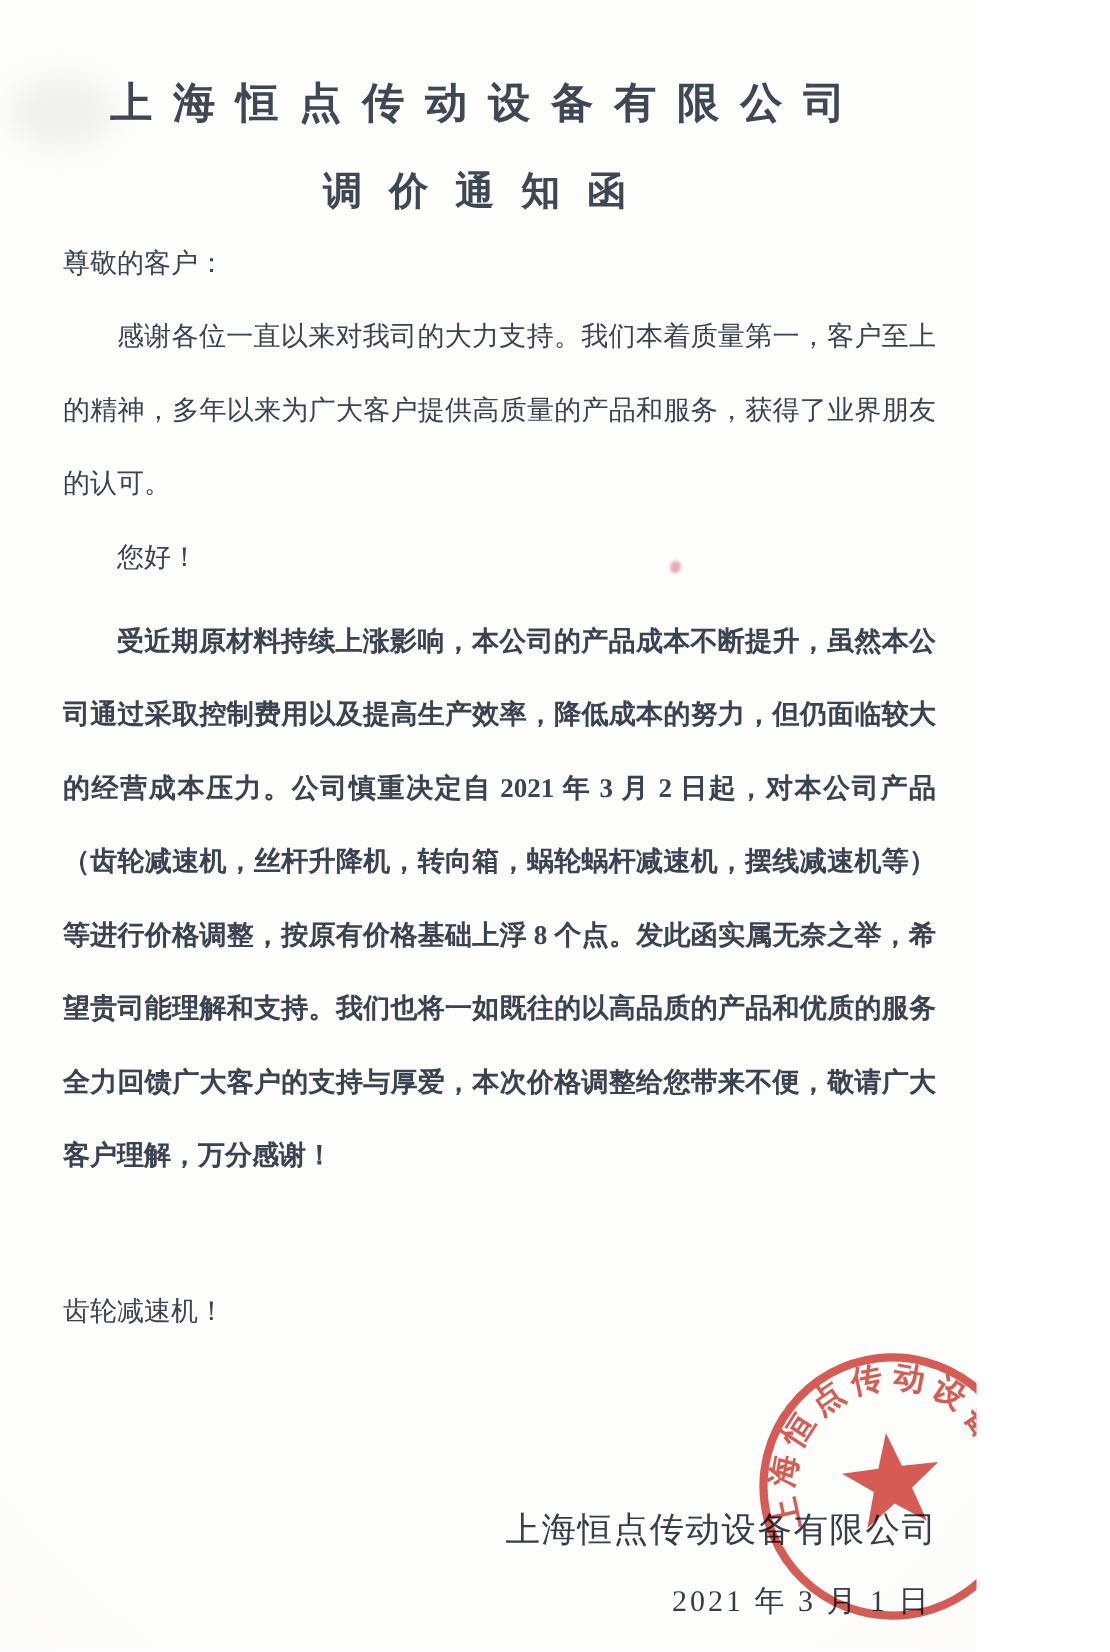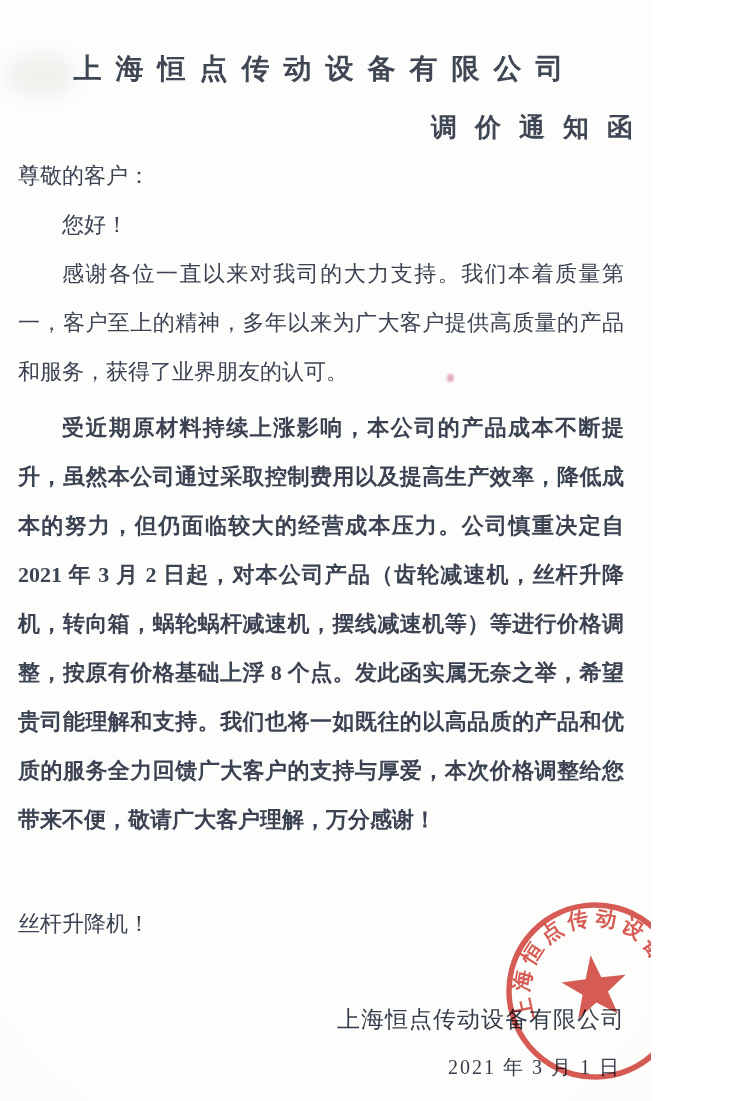--- a/index.html
+++ b/index.html
@@ -43,31 +43,31 @@
     text-align: center;
     font-size: 28px;
     font-weight: bold;
     letter-spacing: 14px;
     color: #3f4654;
     white-space: nowrap;
   }
   .subtitle {
     position: absolute;
     top: 110px; left: 0; right: 0;
-    text-align: right;
+    text-align: center;
     font-size: 26px;
     font-weight: bold;
     letter-spacing: 18px;
     color: #3f4654;
     white-space: nowrap;
   }
   .body-text {
     position: absolute;
-    top: 151px; left: 18px; right: 27px;
-    font-size: 22px;
+    top: 151px; left: 42px; right: 27px;
+    font-size: 18px;
     line-height: 49px;
     text-align: justify;
     color: #3b4252;
   }
   .body-text p.indent { text-indent: 2em; }
   .body-text p.para2 { margin-top: 7px; font-weight: bold; }
   .body-text p.closing { margin-top: 55px; text-indent: 0; }
   .signature {
     position: absolute;
     top: 1004px; right: 26px;
@@ -106,24 +106,24 @@
 <div class="page">
 
   <div class="smudge"></div>
   <div class="dot"></div>
 
   <div class="title">上海恒点传动设备有限公司</div>
   <div class="subtitle">调价通知函</div>
 
   <div class="body-text">
     <p>尊敬的客户：</p>
+    <p class="indent">感谢各位一直以来对我司的大力支持。我们本着质量第一，客户至上的精神，多年以来为广大客户提供高质量的产品和服务，获得了业界朋友的认可。</p>
     <p class="indent">您好！</p>
-    <p class="indent">感谢各位一直以来对我司的大力支持。我们本着质量第一，客户至上的精神，多年以来为广大客户提供高质量的产品和服务，获得了业界朋友的认可。</p>
     <p class="indent para2">受近期原材料持续上涨影响，本公司的产品成本不断提升，虽然本公司通过采取控制费用以及提高生产效率，降低成本的努力，但仍面临较大的经营成本压力。公司慎重决定自 2021 年 3 月 2 日起，对本公司产品（齿轮减速机，丝杆升降机，转向箱，蜗轮蜗杆减速机，摆线减速机等）等进行价格调整，按原有价格基础上浮 8 个点。发此函实属无奈之举，希望贵司能理解和支持。我们也将一如既往的以高品质的产品和优质的服务全力回馈广大客户的支持与厚爱，本次价格调整给您带来不便，敬请广大客户理解，万分感谢！</p>
-    <p class="closing">丝杆升降机！</p>
+    <p class="closing">齿轮减速机！</p>
   </div>
 
   <div class="signature">上海恒点传动设备有限公司</div>
   <div class="sig-date">2021 年 3 月 1 日</div>
 
   <svg class="seal" viewBox="0 0 190 190">
     <defs>
       <path id="sealArc" d="M 33 117.6 A 66 66 0 1 1 157 117.6" fill="none"></path>
     </defs>
     <circle cx="95" cy="95" r="86" fill="none" stroke="#d2453c" stroke-width="5.5" opacity="0.95"></circle>

